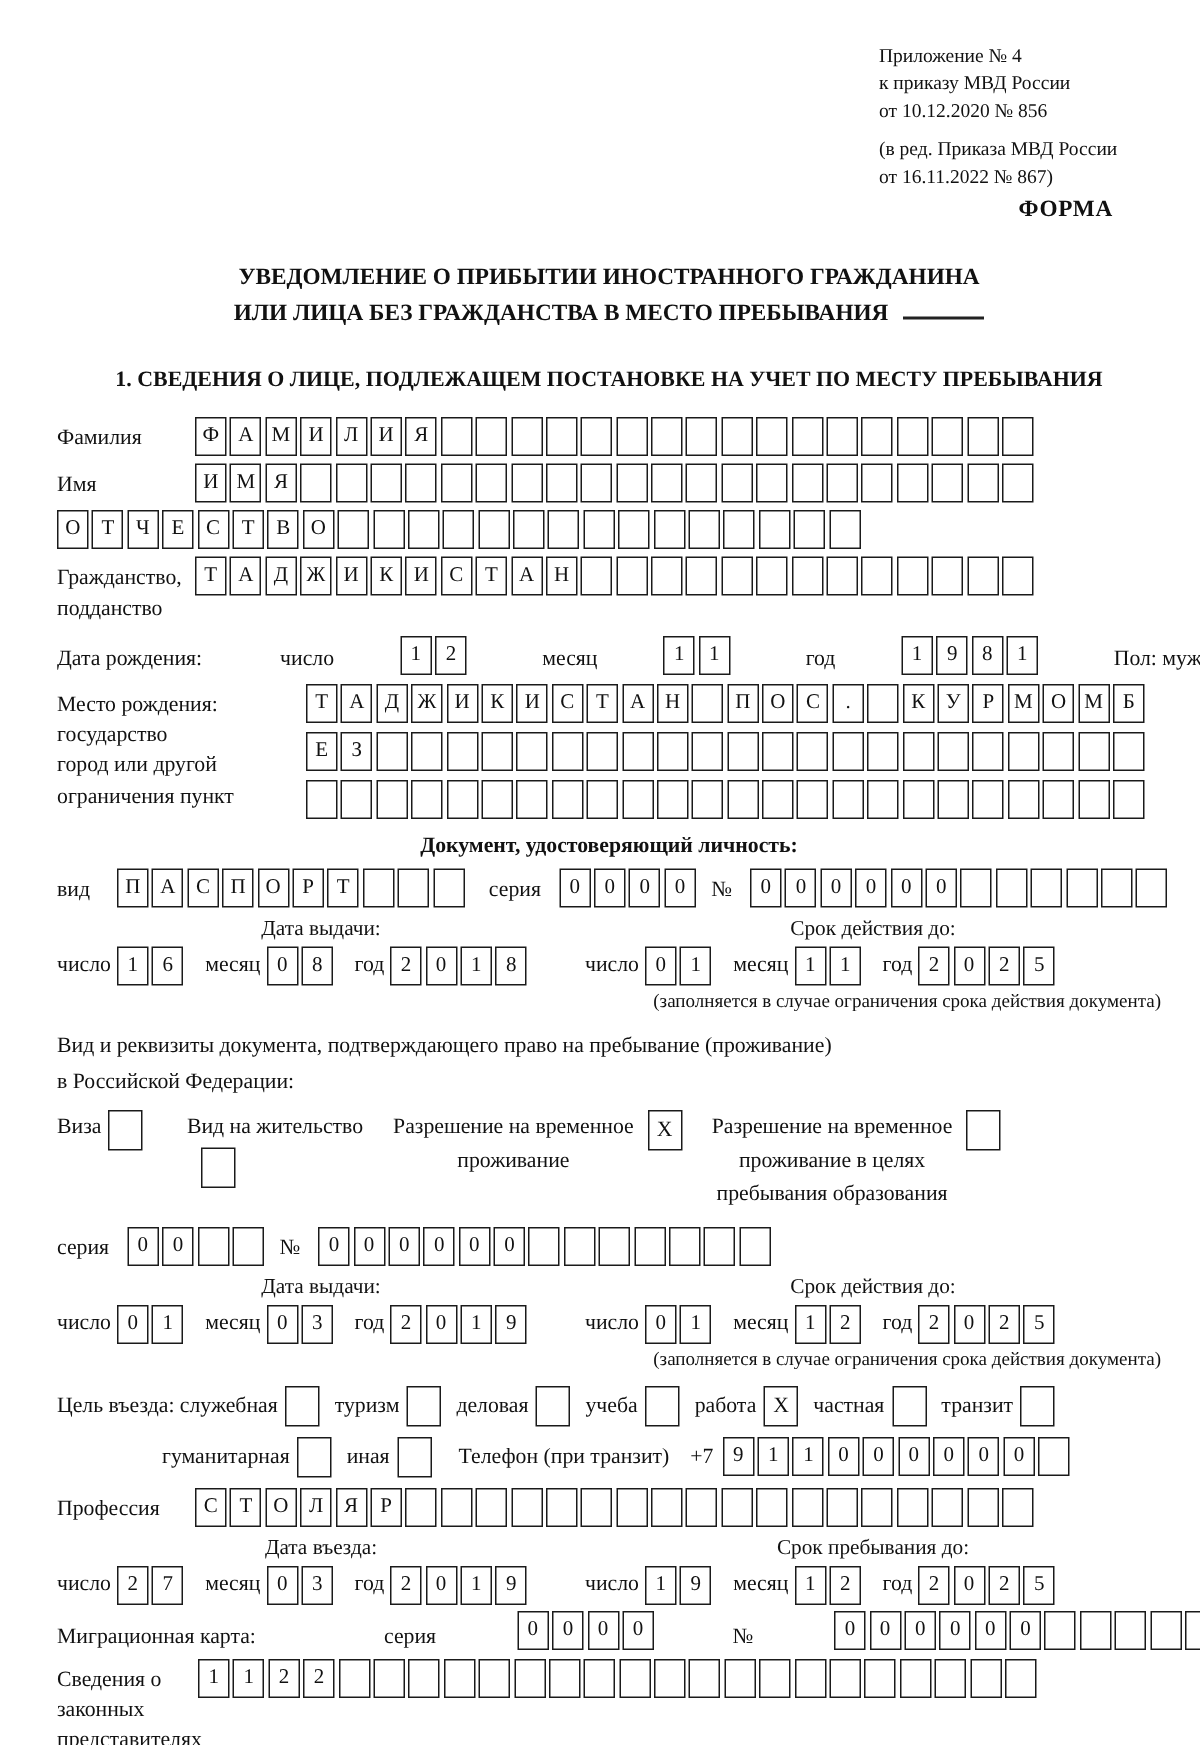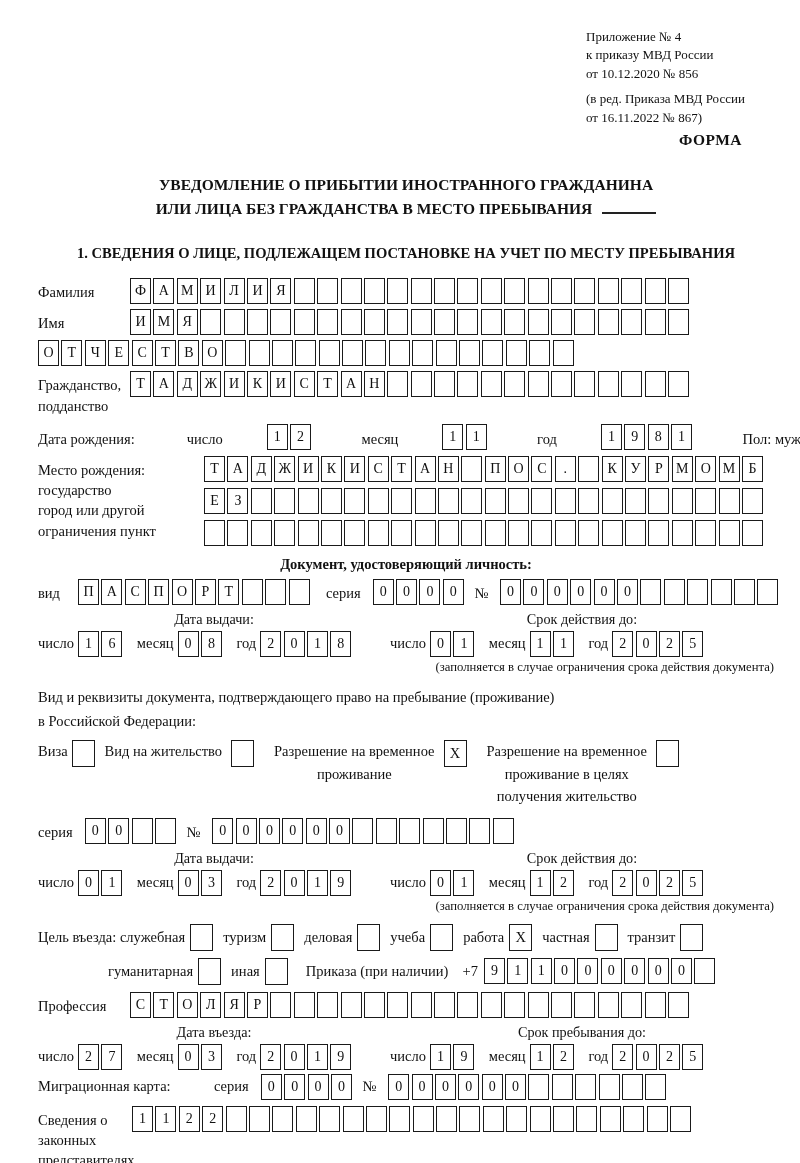--- a/index.html
+++ b/index.html
@@ -395,36 +395,36 @@
   </div>
 
   <div class="plain">Вид и реквизиты документа, подтверждающего право на пребывание (проживание)</div>
   <div class="plain" style="margin-top:2px;">в Российской Федерации:</div>
 
   <div class="vrow">
     <div class="vitem">
       <div class="vtext">Виза</div>
       <span class="cb" style="margin-left:4px;"></span>
     </div>
-    <div class="vitem" style="margin-left:10px;">
+    <div class="vitem" style="margin-left:30px;flex-direction:column;">
       <div class="vtext">Вид на жительство</div>
       <span class="cb"></span>
     </div>
     <div class="vitem" style="margin-left:20px;">
       <div class="vtext c">
         <div>Разрешение на временное</div>
         <div>проживание</div>
       </div>
       <span class="cb">X</span>
     </div>
     <div class="vitem" style="margin-left:20px;">
       <div class="vtext c">
         <div>Разрешение на временное</div>
         <div>проживание в целях</div>
-        <div>получения жительство</div>
+        <div>пребывания образования</div>
       </div>
       <span class="cb"></span>
     </div>
   </div>
 
   <div class="frow" style="align-items:center;margin-top:2px;">
     <span class="inlbl">серия</span>
     <div class="cells sp8">
         <span class="cell">0</span>
         <span class="cell">0</span>
@@ -512,21 +512,21 @@
     <span class="cb"></span>
     <span>транзит</span>
     <span class="cb"></span>
   </div>
 
   <div class="prow phone-row">
     <span>гуманитарная</span>
     <span class="cb"></span>
     <span>иная</span>
     <span class="cb"></span>
-    <span class="sp8">Приказа (при наличии)</span>
+    <span class="sp8">Телефон (при транзит)</span>
     <span class="sp14">+7</span>
     <div class="cells">
         <span class="cell">9</span>
         <span class="cell">1</span>
         <span class="cell">1</span>
         <span class="cell">0</span>
         <span class="cell">0</span>
         <span class="cell">0</span>
         <span class="cell">0</span>
         <span class="cell">0</span>
@@ -605,21 +605,21 @@
         <div class="cells">
             <span class="cell">2</span>
             <span class="cell">0</span>
             <span class="cell">2</span>
             <span class="cell">5</span>
           </div>
       </div>
     </div>
   </div>
 
-  <div class="frow" style="align-items:center;margin-top:4px;">
+  <div class="frow" style="align-items:flex-end;margin-top:4px;gap:42px;">
     <span class="inlbl w150" style="padding-top:0;">Миграционная карта:</span>
     <span class="inlbl sp20" style="padding-top:0;">серия</span>
     <div class="cells sp8">
         <span class="cell">0</span>
         <span class="cell">0</span>
         <span class="cell">0</span>
         <span class="cell">0</span>
       </div>
     <span class="inlbl sp8" style="padding-top:0;">№</span>
     <div class="cells sp8">

